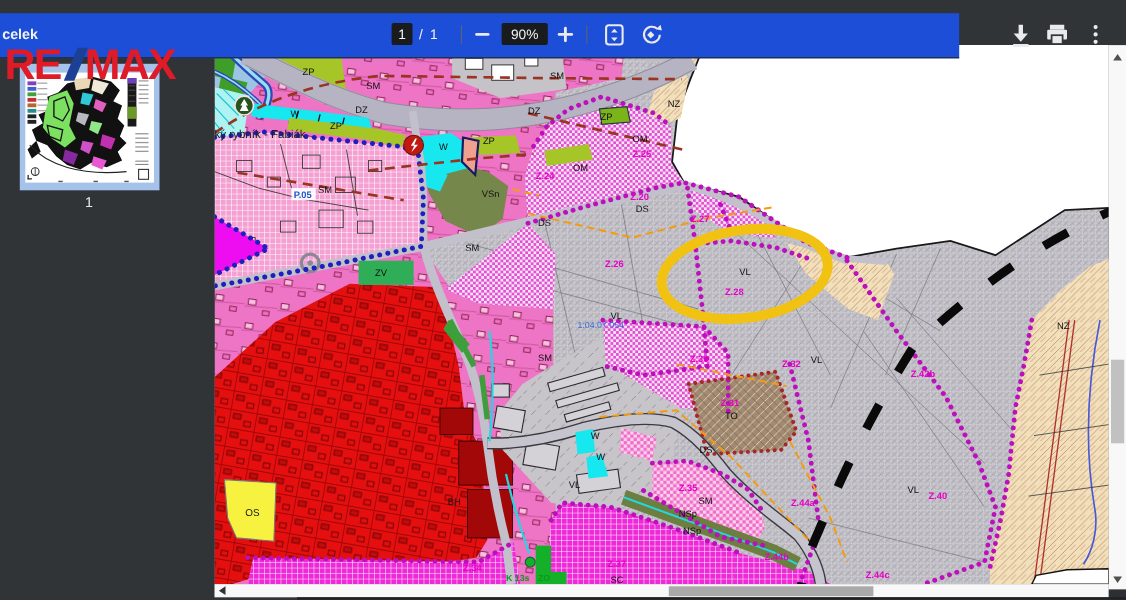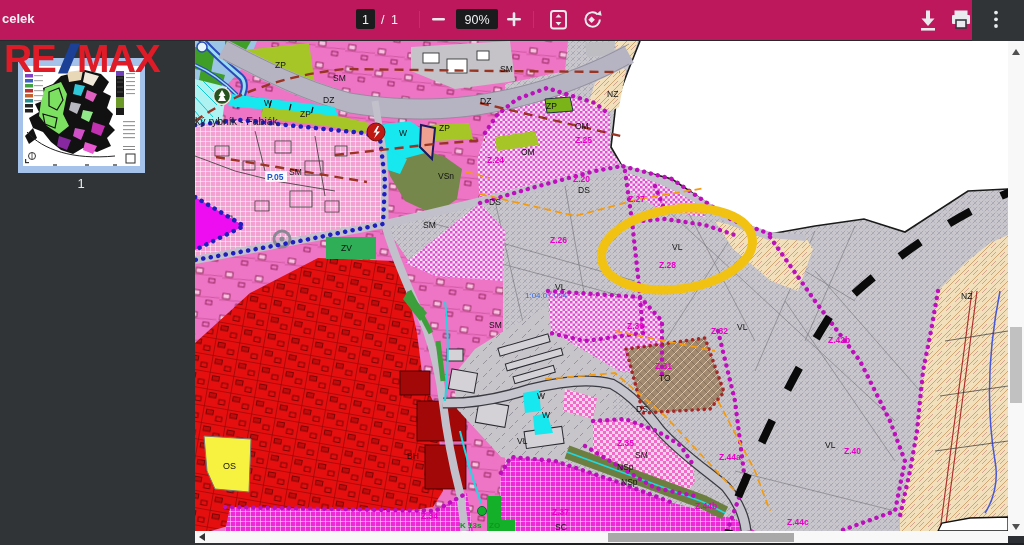--- a/index.html
+++ b/index.html
@@ -1,17 +1,17 @@
 <!DOCTYPE html>
 <html><head>
 <meta charset="utf-8">
 <style>
   html,body{margin:0;padding:0;}
   body{width:1024px;height:545px;overflow:hidden;background:#303437;font-family:"Liberation Sans",sans-serif;position:relative;}
-  #toolbar{position:absolute;left:0;top:0;width:972px;height:41px;background:#be185d;border-bottom:1px solid #26292c;box-sizing:border-box;z-index:30;}
+  #toolbar{position:absolute;left:0;top:12px;width:872px;height:41px;background:#1d4ed8;border-bottom:1px solid #26292c;box-sizing:border-box;z-index:30;}
   #sidebar{position:absolute;left:0;top:41px;width:195px;height:504px;background:#303437;z-index:10;}
   #celek{position:absolute;left:2px;top:11px;font-size:13px;font-weight:bold;color:#f1f3f4;}
   #mapwrap{position:absolute;left:195px;top:41px;width:813px;height:490px;z-index:5;}
   #vscroll{position:absolute;left:1008px;top:41px;width:16px;height:495px;background:#f8f8f8;z-index:20;}
   #hscroll{position:absolute;left:195px;top:531px;width:813px;height:12px;background:#f8f8f8;z-index:20;}
   #corner{position:absolute;left:1008px;top:536px;width:16px;height:9px;background:#2c2f33;z-index:21;}
   #bstrip{position:absolute;left:270px;top:543px;width:754px;height:2px;background:#1e2022;z-index:22;}
   #vthumb{position:absolute;left:1010px;top:327px;width:12px;height:76px;background:#c1c1c1;z-index:21;}
   #hthumb{position:absolute;left:608px;top:533px;width:186px;height:9px;background:#a9a9a9;z-index:21;}
   #logo{position:absolute;left:0px;top:35px;z-index:40;text-align:center;}

